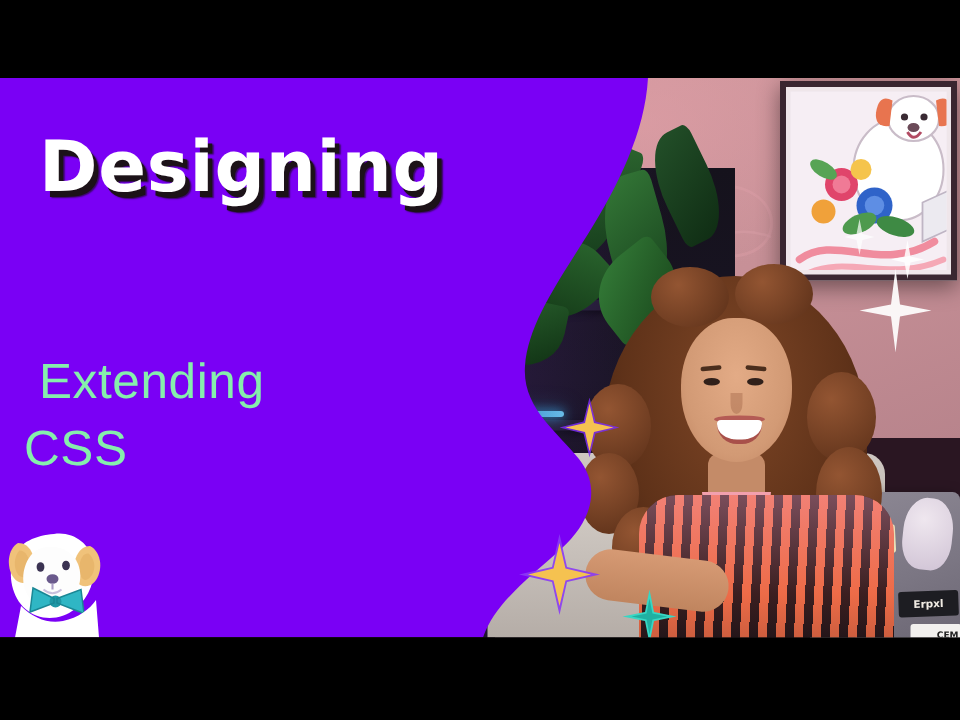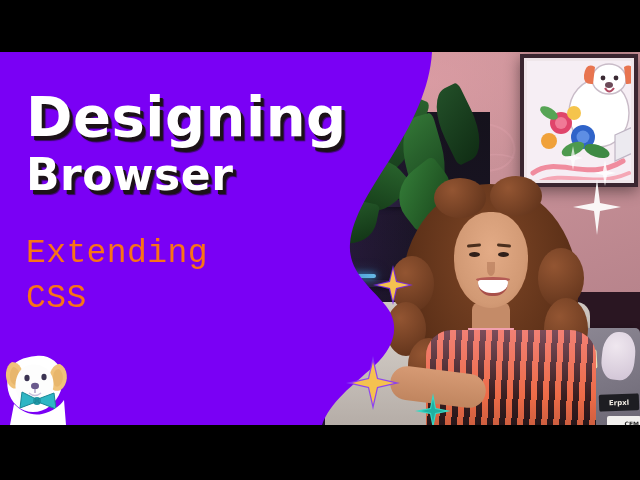--- a/index.html
+++ b/index.html
@@ -189,33 +189,33 @@
   .txtwrap{ position:absolute; left:0; top:0; width:460px; height:373px; z-index:40; }
   .hl{
     position:absolute;
     color:#ffffff;
     font-family:"DejaVu Sans", sans-serif;
     font-weight:bold;
     letter-spacing:.5px;
     text-shadow: 3px 4px 0 #1c1218, 4px 5px 1px rgba(20,12,18,.65);
     white-space:nowrap;
   }
-  #t-designing{ left:26px; top:32px; font-size:56px; }
+  #t-designing{ left:26px; top:32px; font-size:47px; }
   #t-inthe{ left:283px; top:44px; font-size:27px; }
   #t-browser{ left:26px; top:97px; font-size:44px; }
   .sub{
     position:absolute;
-    color:#f97316;
-    font-family:Liberation Mono, monospace;
+    color:#86efac;
+    font-family:Liberation Sans, sans-serif;
     font-weight:normal;
     letter-spacing:.4px;
     white-space:nowrap;
   }
   #t-extending{ left:26px; top:183px; font-size:33px; }
-  #t-css{ left:26px; top:228px; font-size:33px; }
+  #t-css{ left:16px; top:228px; font-size:33px; }
 
   
   #dog{ position:absolute; left:2px; top:300px; width:72px; height:73px; z-index:45; }
 
   
   .spark{ position:absolute; z-index:35; pointer-events:none; }
 </style>
 </head>
 <body>
 
@@ -357,21 +357,20 @@
     <svg class="spark" style="left:594px;top:108px;" width="22" height="26" viewBox="0 0 22 26">
       <path d="M11,0 L13,11 L22,13 L13,15 L11,26 L9,15 L0,13 L9,11 Z" fill="#ffffff" opacity=".85"></path>
     </svg>
 
     <svg class="spark" style="left:563px;top:94px;" width="20" height="24" viewBox="0 0 20 24">
       <path d="M10,0 L12,10 L20,12 L12,14 L10,24 L8,14 L0,12 L8,10 Z" fill="#ffffff" opacity=".7"></path>
     </svg>
 
     <div class="txtwrap">
       <div class="hl" id="t-designing">Designing</div>
-      <div class="hl" id="t-browser">Browser</div>
       <div class="sub" id="t-extending">Extending</div>
       <div class="sub" id="t-css">CSS</div>
     </div>
 
     <svg id="dog" viewBox="0 0 72 73">
 
       <path d="M34,4 C46,2 58,10 60,22 C62,34 58,46 48,54 C38,62 24,62 15,54
                C6,46 3,32 7,20 C11,9 22,5 34,4 Z" fill="#ffffff"></path>
 
       <path d="M10,10 C3,14 2,26 7,33 C12,40 20,36 21,28 C22,19 18,10 10,10 Z" fill="#f0c27a"></path>

